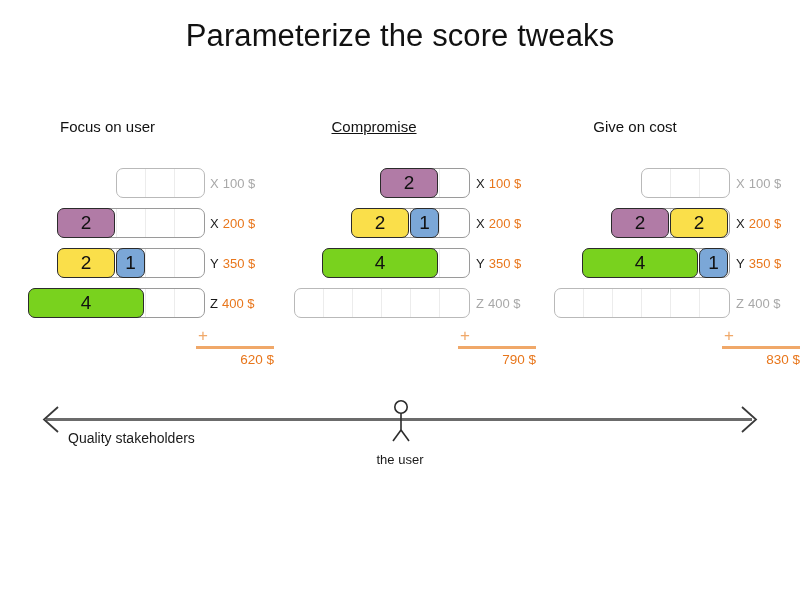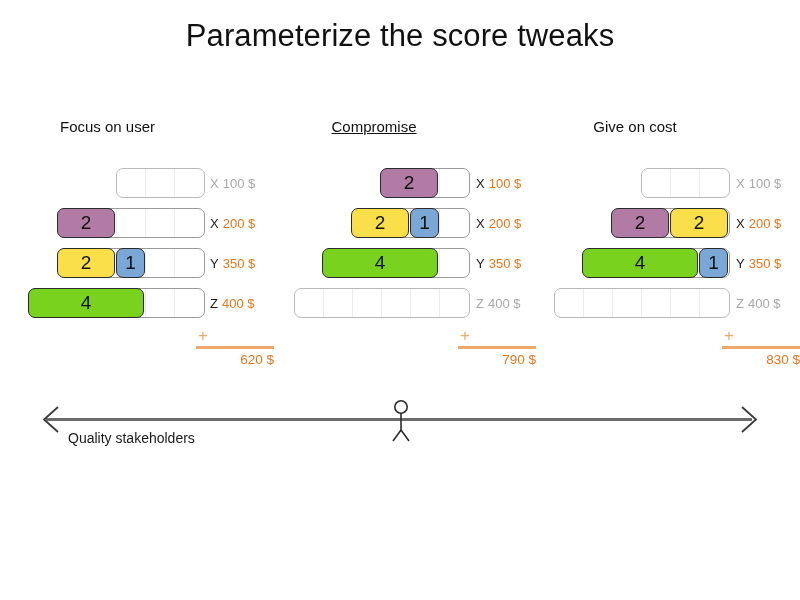--- a/index.html
+++ b/index.html
@@ -386,15 +386,16 @@
   <div class="figure">
     <svg width="36" height="48" viewBox="0 0 36 48">
       <circle cx="18" cy="9" r="6.2" fill="#ffffff" stroke="#2b2b2b" stroke-width="1.6"></circle>
       <line x1="18" y1="15.2" x2="18" y2="32" stroke="#2b2b2b" stroke-width="1.6"></line>
       <line x1="18" y1="32" x2="10" y2="43" stroke="#2b2b2b" stroke-width="1.6"></line>
       <line x1="18" y1="32" x2="26" y2="43" stroke="#2b2b2b" stroke-width="1.6"></line>
     </svg>
   </div>
 
   <div class="fig-caption">
+    <div>the user</div>
   </div>
 
 </div>
 
 </body></html>

